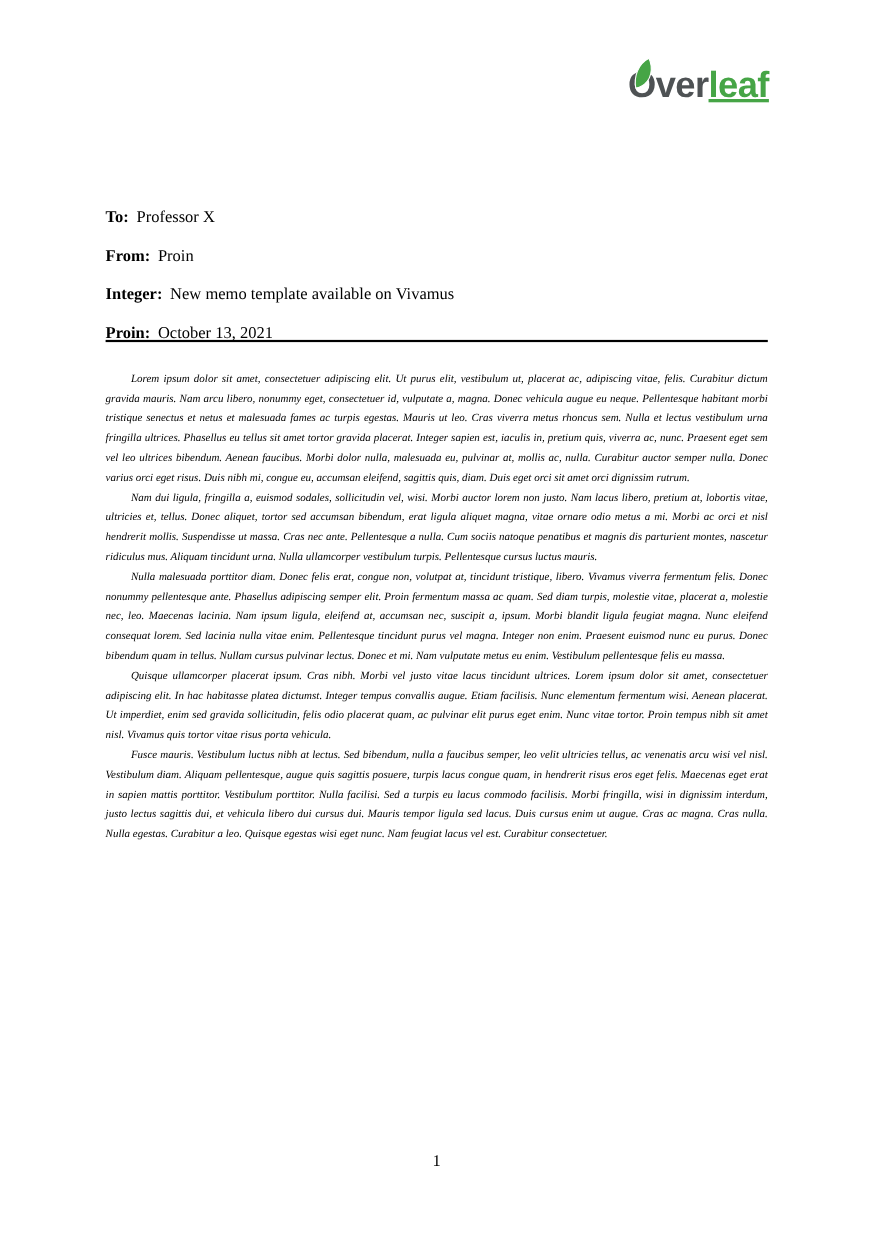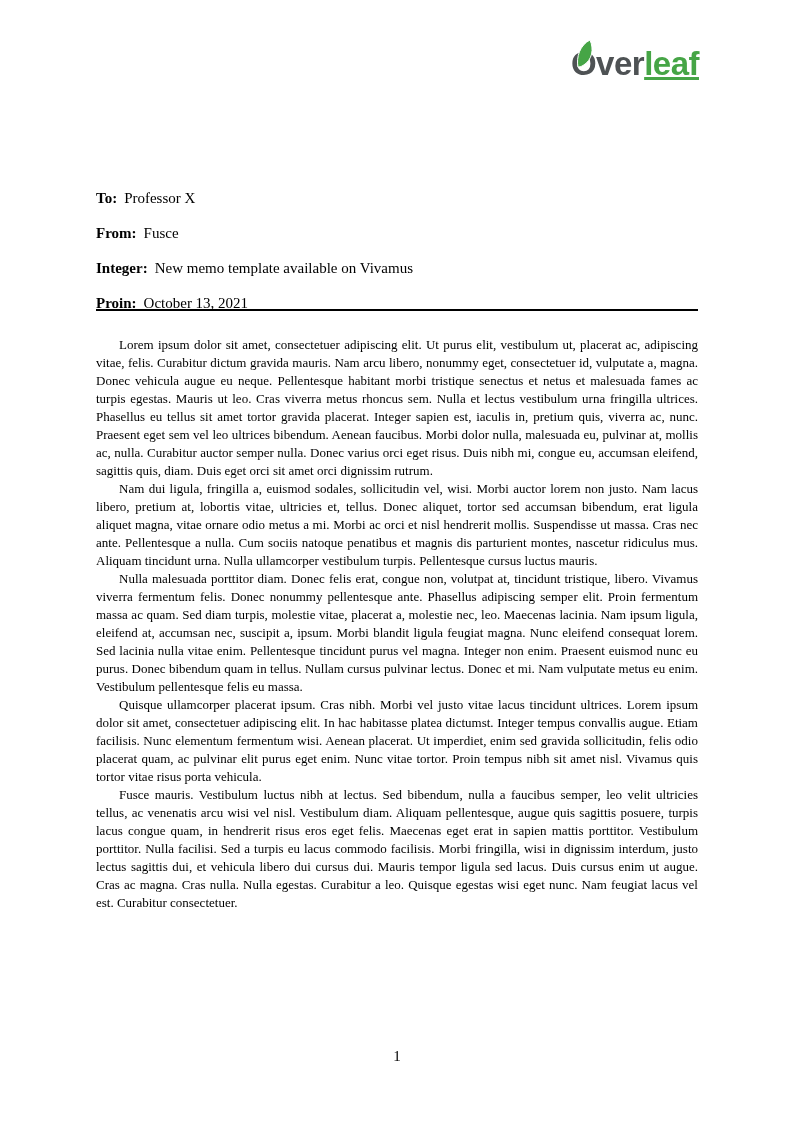--- a/index.html
+++ b/index.html
@@ -12,21 +12,21 @@
     margin: 0 auto;
     background: #ffffff;
     color: #000000;
     font-family: "Liberation Serif", serif;
     overflow: hidden;
   }
 
   
   .logo-row {
     position: absolute;
-    top: 47px;
+    top: 60px;
     right: 95px;
     display: flex;
     align-items: flex-end;
     font-family: "Liberation Sans", sans-serif;
     font-size: 33px;
     font-weight: 600;
     letter-spacing: -0.5px;
     color: #4e5254;
     line-height: 1;
   }
@@ -63,23 +63,24 @@
     background: #000000;
     border: none;
   }
 
   
   .memo-body {
     position: absolute;
     left: 96px;
     top: 336px;
     width: 602px;
-    font-size: 13px;
+    font-size: 10px;
     line-height: 18px;
     text-align: justify;
+    font-style: italic;
   }
   .memo-body p {
     margin: 0;
     text-indent: 23px;
   }
 
   
   .page-footer {
     position: absolute;
     left: 0;
@@ -103,21 +104,21 @@
     </span>
     <span>ver</span>
     <span class="logo-green">leaf</span>
   </div>
 
   <section class="memo-header">
     <div class="memo-field">
       <span class="label">To:</span><span>Professor X</span>
     </div>
     <div class="memo-field">
-      <span class="label">From:</span><span>Fusce</span>
+      <span class="label">From:</span><span>Proin</span>
     </div>
     <div class="memo-field">
       <span class="label">Integer:</span><span>New memo template available on Vivamus</span>
     </div>
     <div class="memo-field">
       <span class="label">Proin:</span><span>October 13, 2021</span>
     </div>
   </section>
 
   <div class="header-rule"></div>

